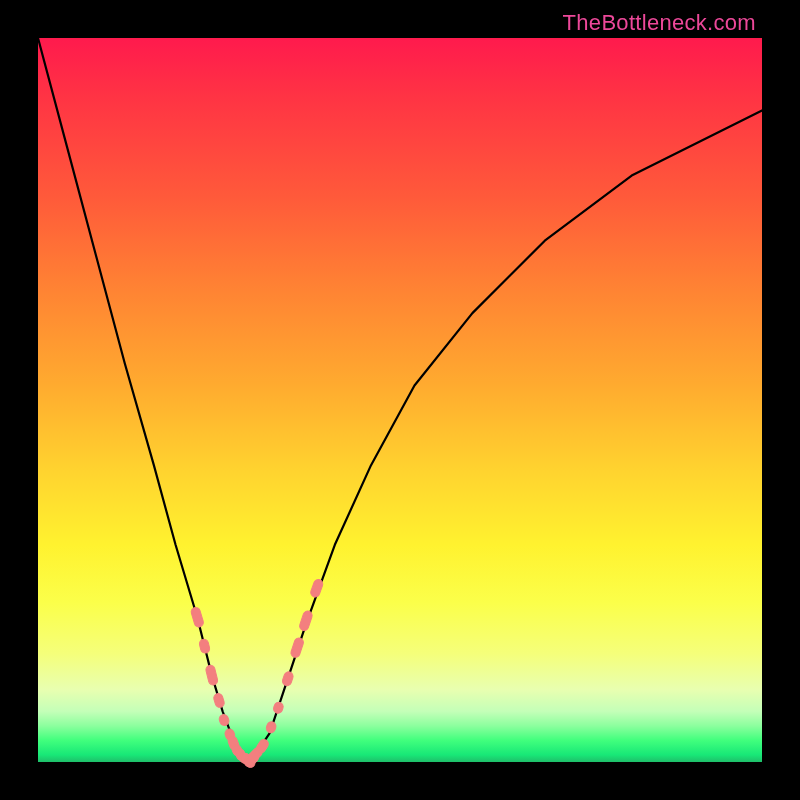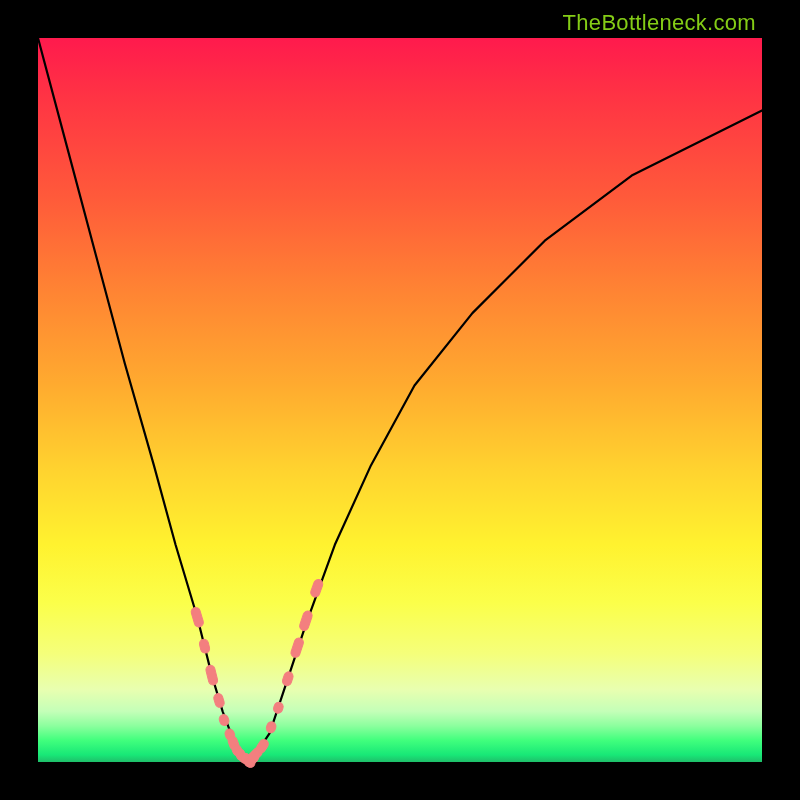--- a/index.html
+++ b/index.html
@@ -39,21 +39,21 @@
       #8cff9e 95%,
       #41ff7d 97%,
       #18e877 99%,
       #1fbf6a 100%
     );
   }
   .watermark {
     position: absolute;
     top: 10px;
     right: 44px;
-    color: #84cc16;
+    color: #ec4899;
     font-size: 22px;
     font-weight: 500;
     letter-spacing: 0.3px;
     user-select: none;
   }
   svg.curve {
     position: absolute;
     left: 0; top: 0;
     width: 724px; height: 724px;
     overflow: visible;

